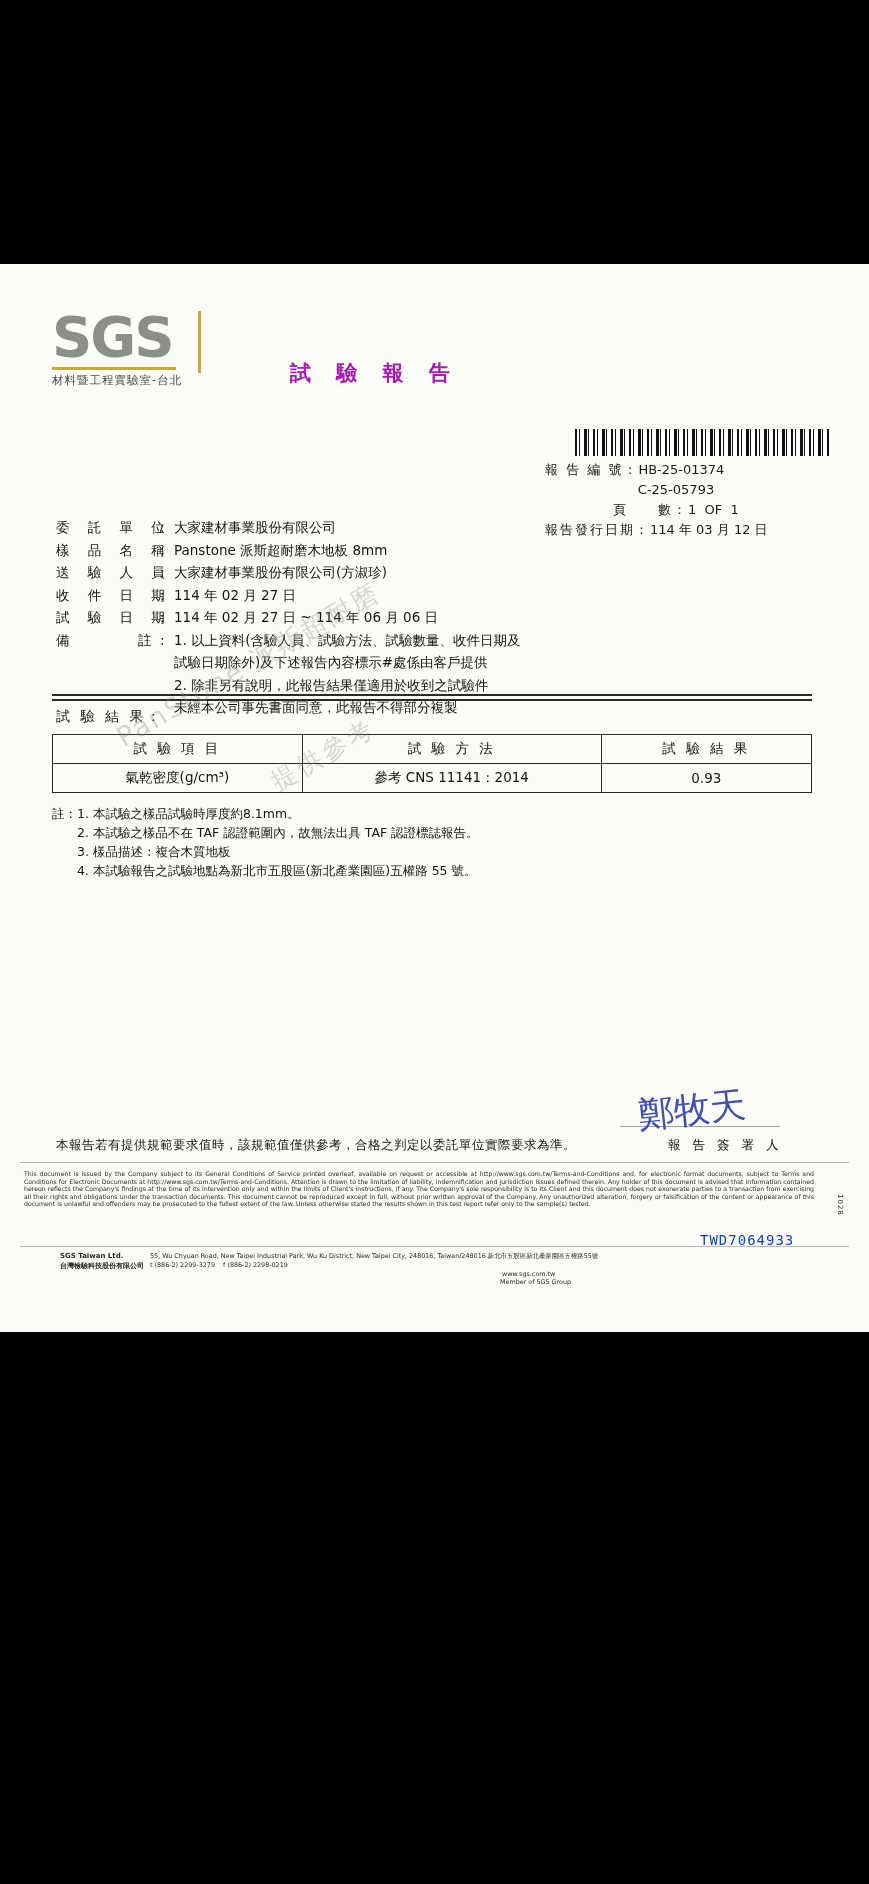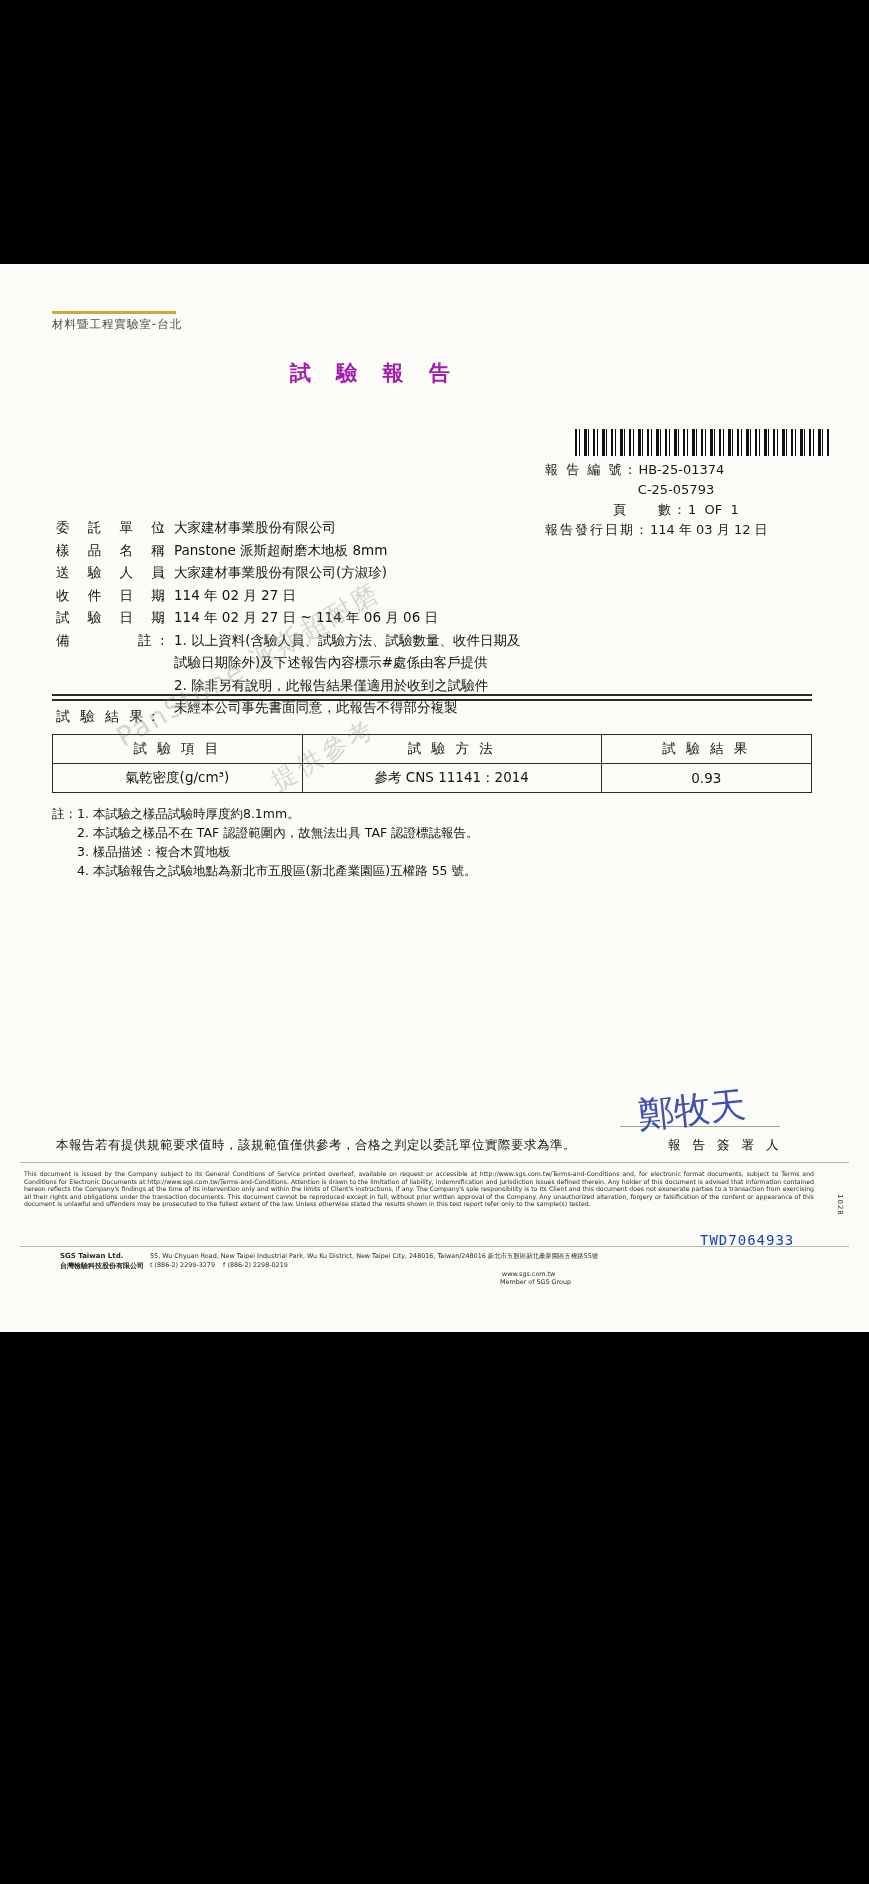--- a/index.html
+++ b/index.html
@@ -74,20 +74,24 @@
   .twd{position:absolute;left:700px;top:968px;font-size:14px;color:#1442b8;font-family:"DejaVu Sans Mono","Liberation Mono",monospace;letter-spacing:1px;}
   .sideno{position:absolute;left:836px;top:930px;font-size:7px;color:#2a2a26;writing-mode:vertical-rl;letter-spacing:1px;}
 </style>
 </head>
 <body>
 
 <div class="screen">
   <div class="page">
 
     <div class="sgs-logo">
+      <div style="position:relative;">
+        <div class="sgs-word">SGS</div>
+        <div class="sgs-vbar"></div>
+      </div>
       <div class="sgs-rule"></div>
       <div class="sgs-sub">材料暨工程實驗室-台北</div>
     </div>
 
     <div class="report-title">試 驗 報 告</div>
 
     <div class="barcode"></div>
 
     <div class="hdr-lines">
       <div class="ln">

